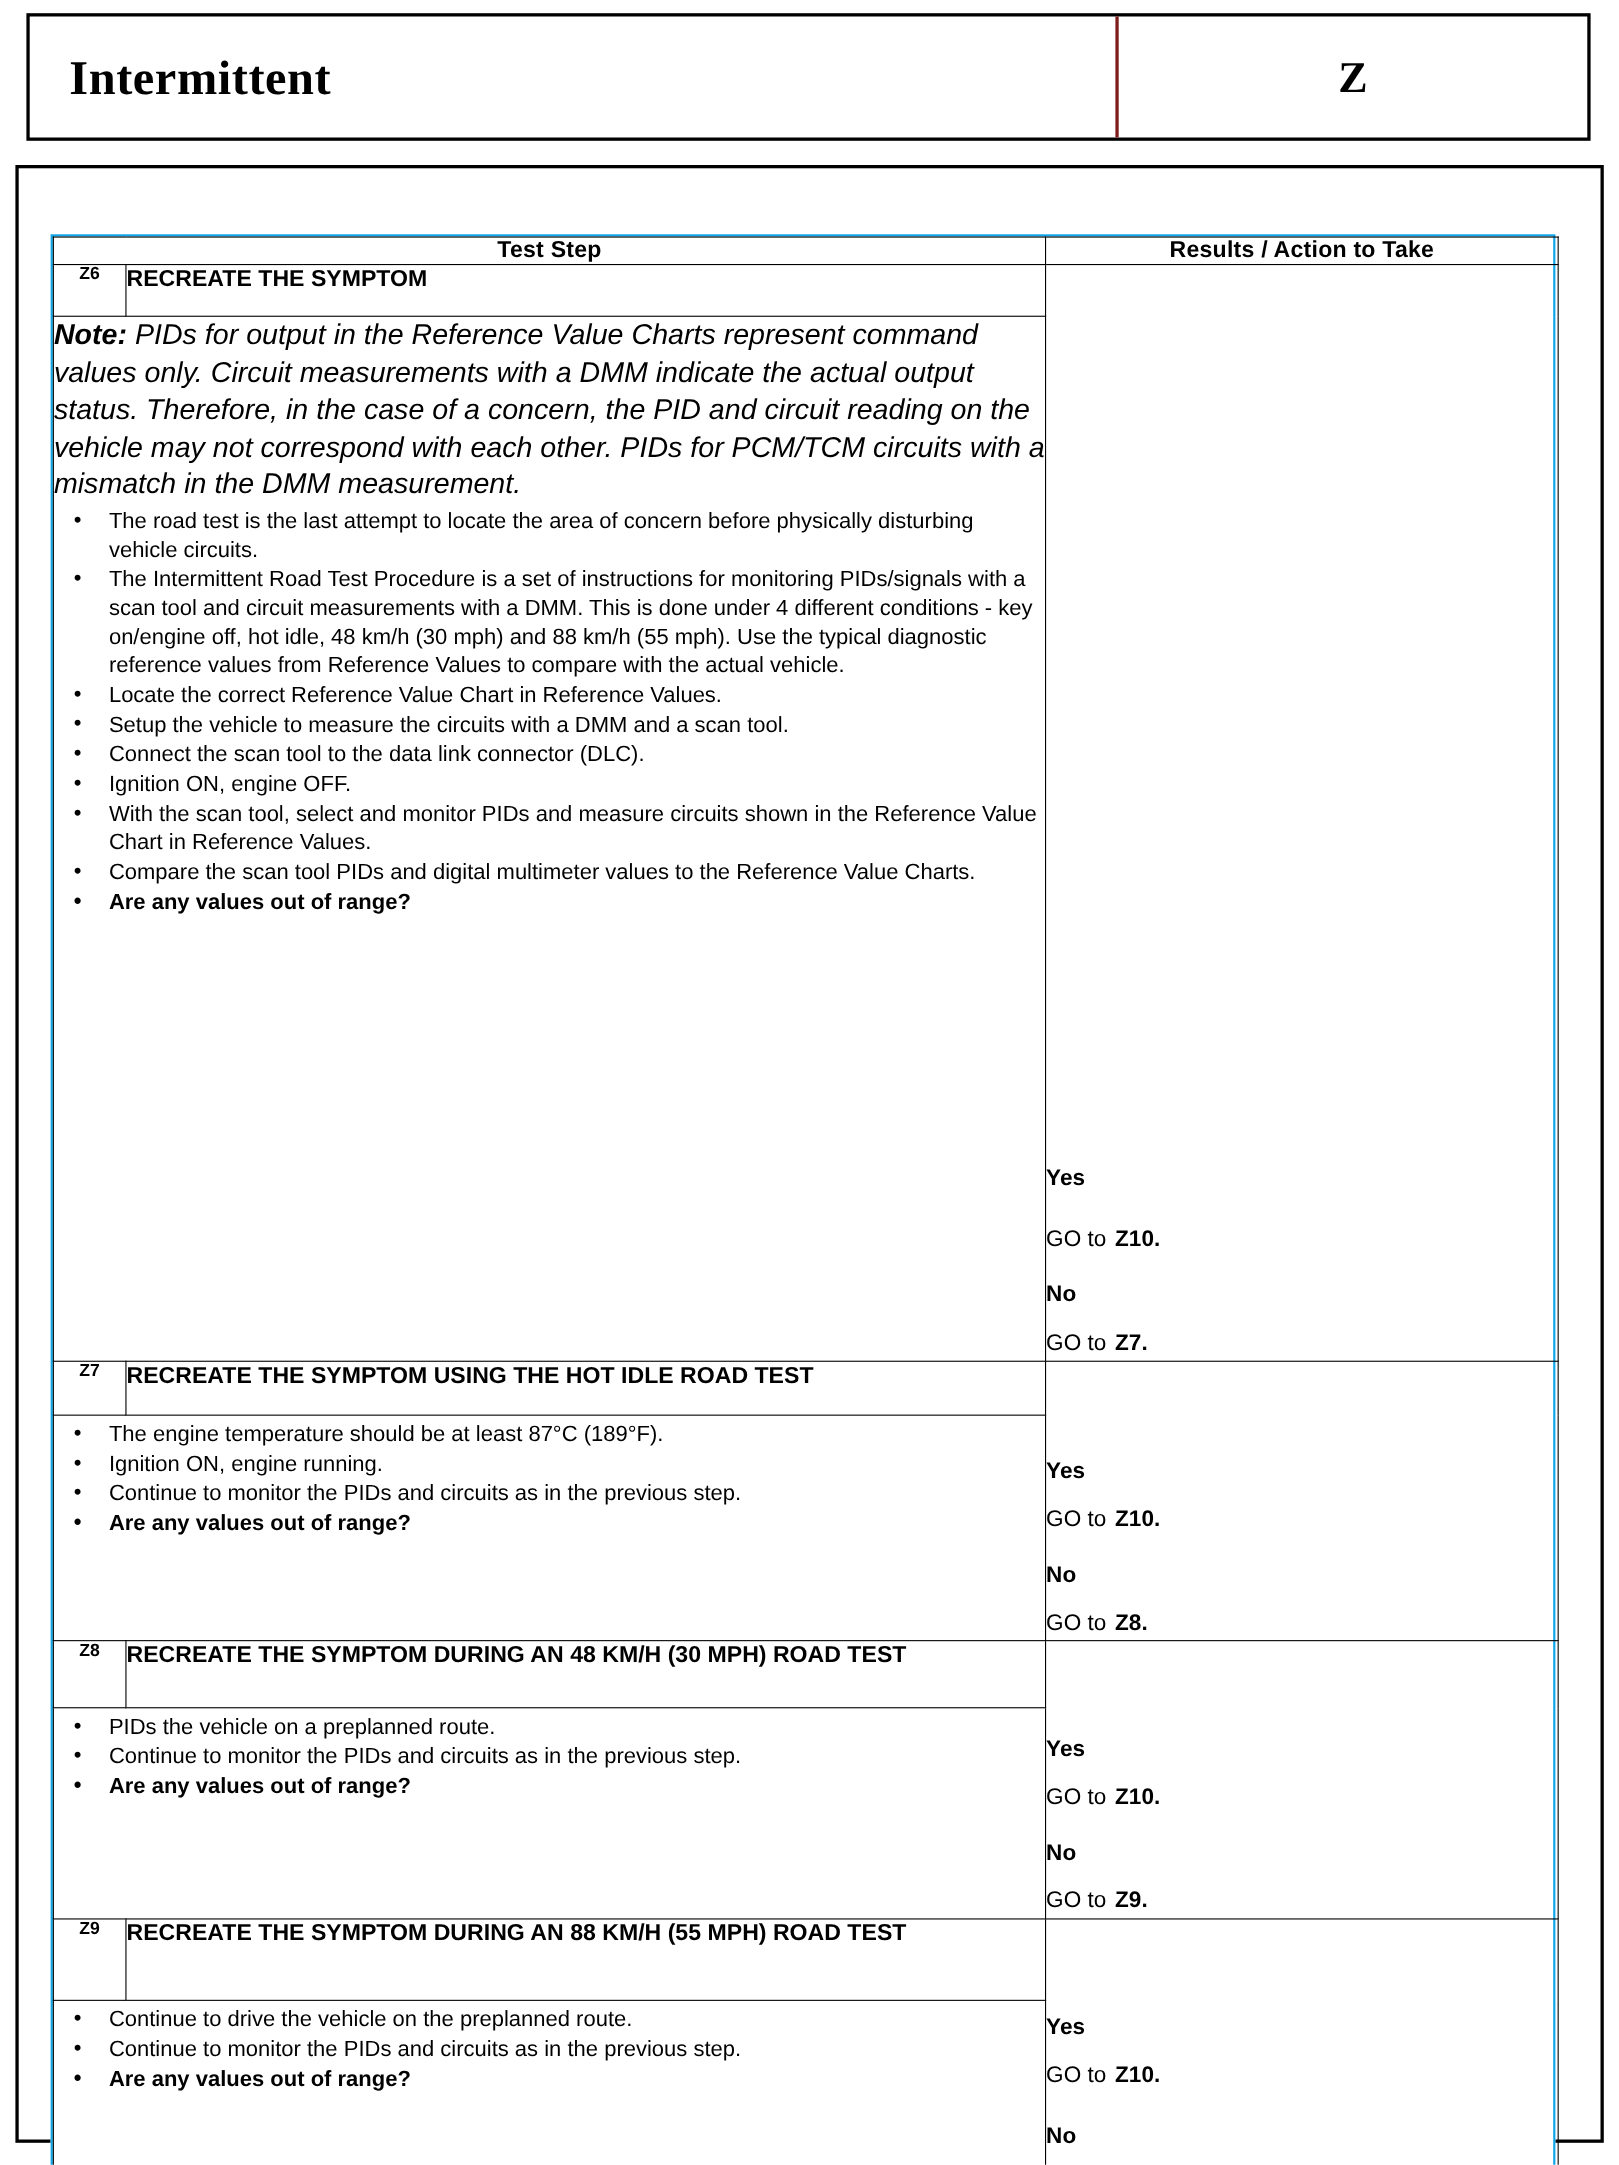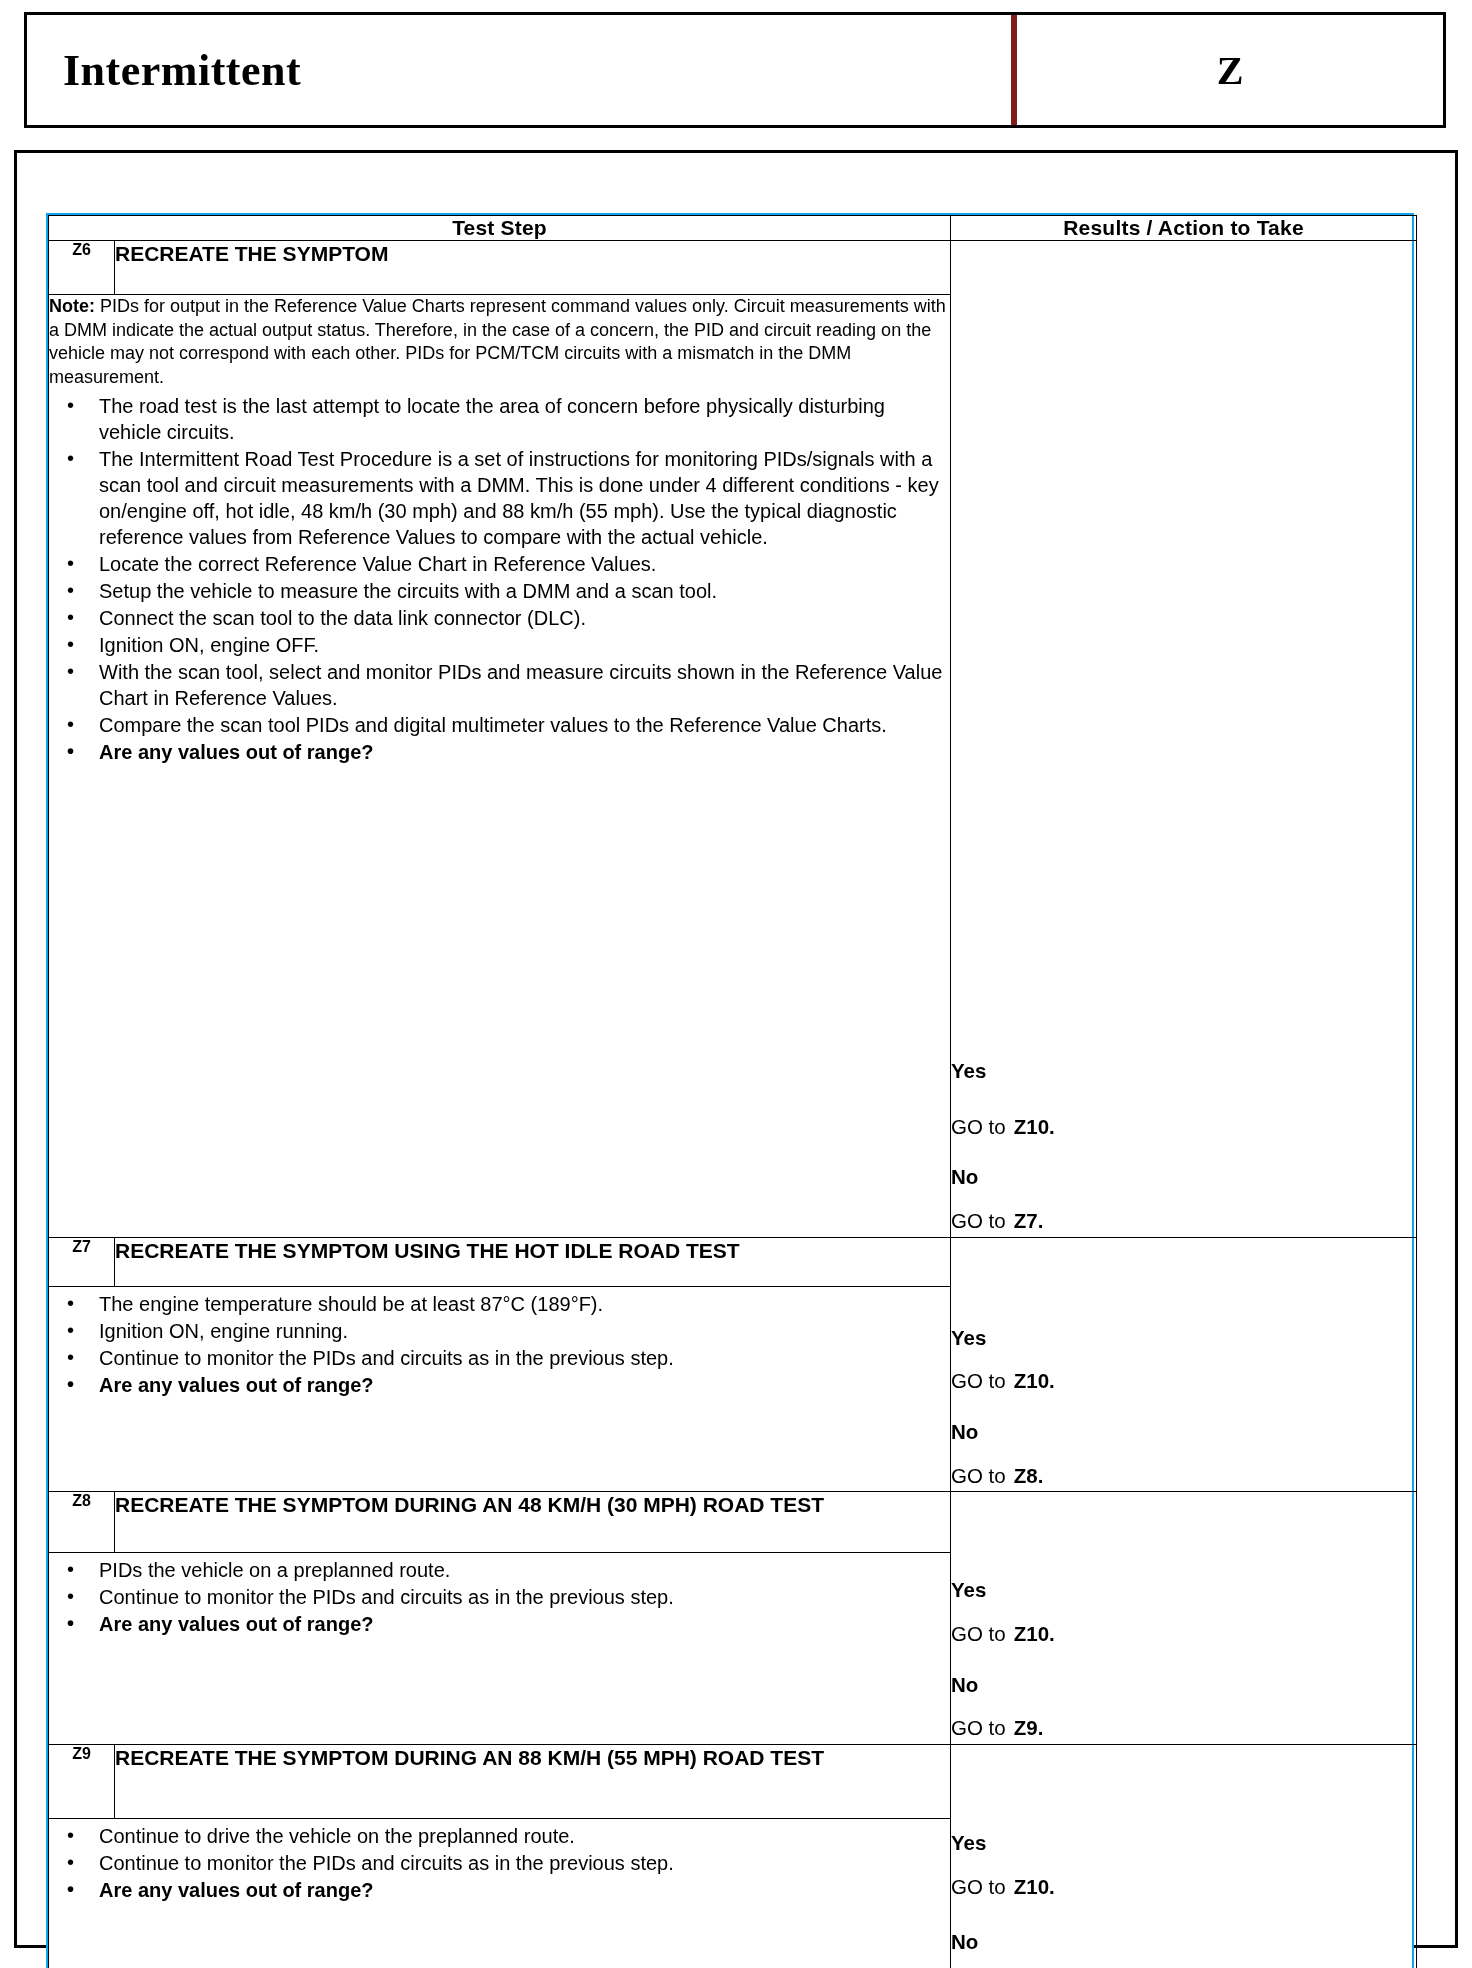--- a/index.html
+++ b/index.html
@@ -28,21 +28,21 @@
     left: 24px;
     top: 12px;
     width: 1422px;
     height: 116px;
     border: 3px solid #000;
     box-sizing: border-box;
     display: flex;
   }
   .header-title-cell {
     flex: 0 0 990px;
-    border-right: 6px solid #7f1d1d;
+    border-right: 3px solid #7f1d1d;
     display: flex;
     align-items: center;
     padding-left: 36px;
     box-sizing: border-box;
   }
   .header-title {
     font-family: "Liberation Serif", serif;
     font-weight: bold;
     font-size: 44px;
     letter-spacing: 0.5px;
@@ -123,22 +123,23 @@
     padding: 8px 10px 7px 14px;
     line-height: 1.25;
   }
   .cell-body {
     padding: 9px 12px 10px 14px;
     font-size: 20.5px;
     line-height: 1.30;
   }
   .note-p {
     margin: 0 0 2px 0;
-    font-size: 18px;
+    font-size: 26px;
     line-height: 1.30;
+    font-style: italic;
   }
   .note-p b { font-weight: bold; }
 
   ul.bul {
     list-style: none;
     margin: 4px 0 0 0;
     padding: 0;
   }
   ul.bul li {
     position: relative;

